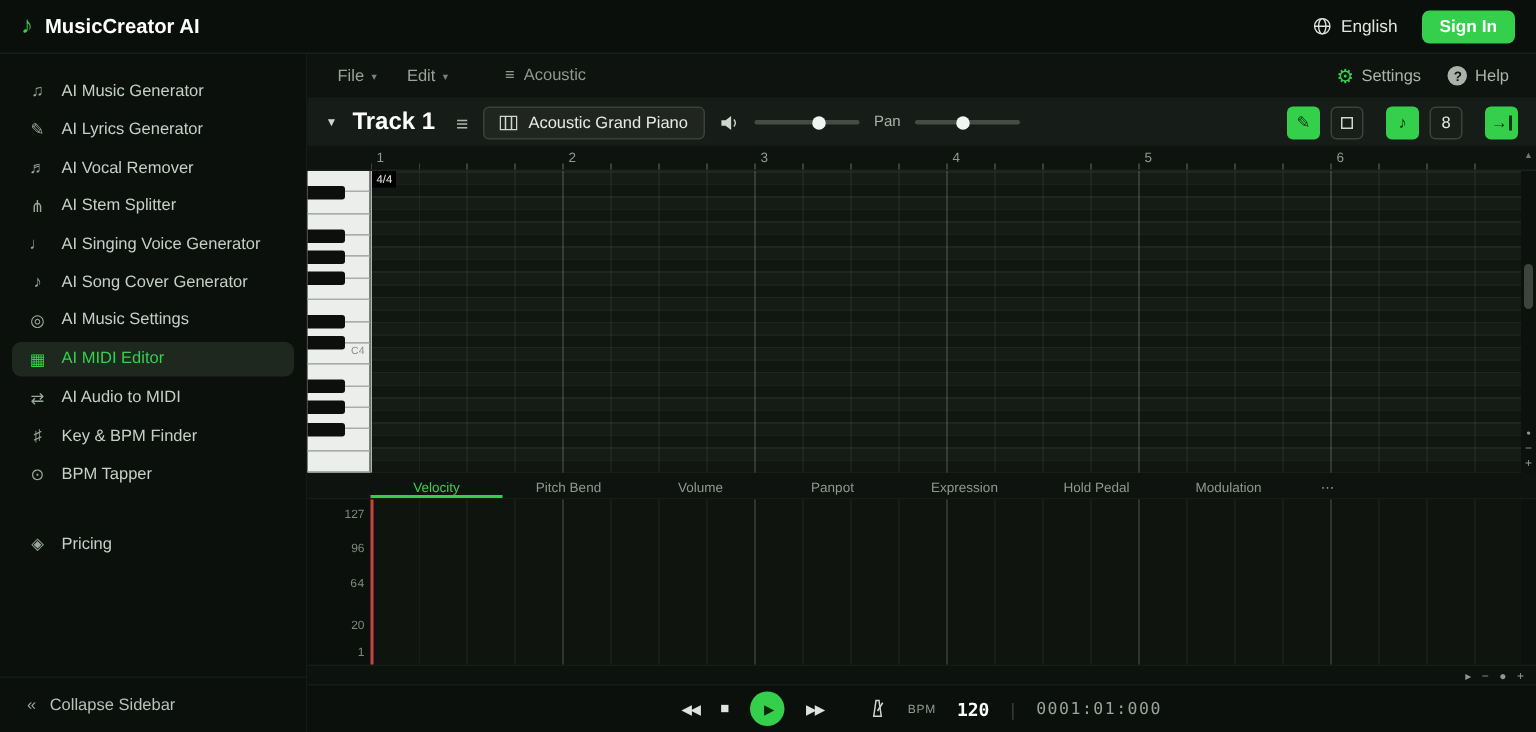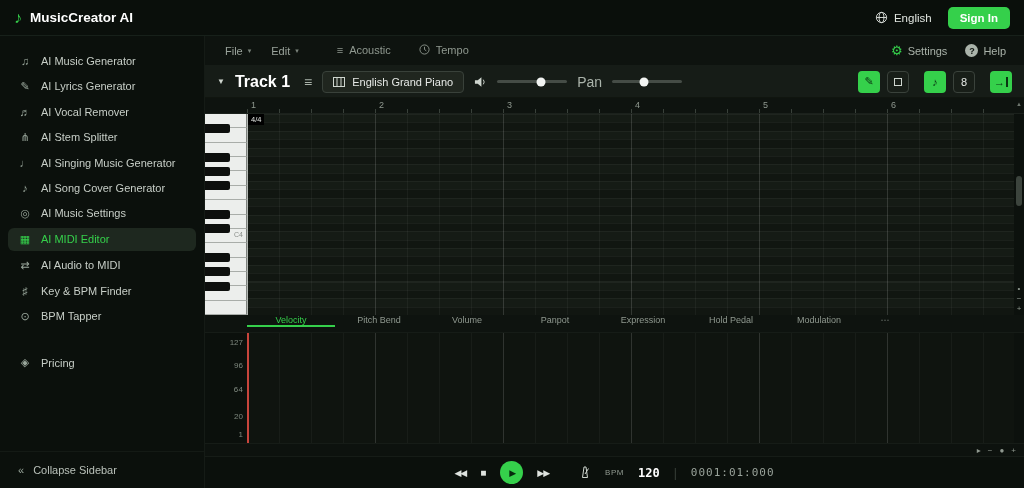--- a/index.html
+++ b/index.html
@@ -84,21 +84,21 @@
   .list-icon { color:#aab3aa; font-size:14px; margin-left:4px; cursor:pointer; }
   .instr-chip {
     display:flex; align-items:center; gap:7px; background:#20261f; border:1px solid #39413a;
     border-radius:4px; padding:4px 10px; font-size:11px; color:#e6e9e6; cursor:pointer;
   }
   .slider { position:relative; width:70px; height:3px; background:#454c46; border-radius:2px; cursor:pointer; }
   .slider .thumb {
     position:absolute; top:50%; transform:translate(-50%,-50%);
     width:9px; height:9px; background:#f2f4f2; border-radius:50%;
   }
-  .pan-label { font-size:14px; color:#aab3aa; }
+  .pan-label { font-size:10px; color:#aab3aa; }
   .right-controls { margin-left:auto; display:flex; align-items:center; gap:7px; }
   .sq-btn {
     width:22px; height:22px; border-radius:4px; display:flex; align-items:center;
     justify-content:center; font-size:11px; cursor:pointer;
   }
   .sq-btn.green { background:var(--accent); color:#0a3512; }
   .sq-btn.dark { background:#181e18; border:1px solid #3a423b; color:#e6e9e6; }
   .sq-inner { width:8px; height:8px; border:1px solid #cfd6cf; }
   .arrow-glyph { border-right:2px solid #0a3512; padding-right:1px; line-height:10px; }
   .gap-left { margin-left:8px; }
@@ -140,21 +140,21 @@
   .vscroll { width:10px; background:#0c110d; position:relative; }
   .vthumb { position:absolute; top:62px; left:2px; width:6px; height:30px; background:#3c443d; border-radius:3px; cursor:pointer; }
   .roll-zoom {
     position:absolute; bottom:2px; left:0; width:10px; display:flex; flex-direction:column;
     align-items:center; gap:1px; color:#8f988f; font-size:8px;
   }
   .roll-zoom span { cursor:pointer; line-height:9px; }
 
   
   .param-row {
-    height:18px; display:flex; align-items:flex-start; padding-left:42px;
+    height:18px; display:flex; align-items:flex-end; padding-left:42px;
     background:#0e130f; border-bottom:1px solid #161c17;
   }
   .param-tab {
     width:88px; display:flex; align-items:center; justify-content:center;
     font-size:9px; color:#8f988f; cursor:pointer; border-bottom:2px solid transparent;
   }
   .param-tab.more { width:44px; }
   .param-tab.active { color:var(--accent); border-bottom:2px solid var(--accent); }
 
   
@@ -233,21 +233,21 @@
       <div class="side-item">
         <span class="glyph">♬</span>
         <span>AI Vocal Remover</span>
       </div>
       <div class="side-item">
         <span class="glyph">⋔</span>
         <span>AI Stem Splitter</span>
       </div>
       <div class="side-item">
         <span class="glyph">♩</span>
-        <span>AI Singing Music Generator</span>
+        <span>AI Singing Voice Generator</span>
       </div>
       <div class="side-item">
         <span class="glyph">♪</span>
         <span>AI Song Cover Generator</span>
       </div>
       <div class="side-item">
         <span class="glyph">◎</span>
         <span>AI Music Settings</span>
       </div>
       <div class="side-item active">
@@ -284,27 +284,20 @@
           <span class="caret">▾</span>
         </div>
         <div class="menu-dd">
           <span>Edit</span>
           <span class="caret">▾</span>
         </div>
         <div class="tabs">
           <div class="tab">
             <span>≡</span>
             <span>Acoustic</span>
-          </div>
-          <div class="tab">
-            <svg width="11" height="11" viewBox="0 0 12 12">
-              <circle cx="6" cy="6" r="5" fill="none" stroke="currentColor"></circle>
-              <path d="M6 3v3l2 1.5" fill="none" stroke="currentColor"></path>
-            </svg>
-            <span>Tempo</span>
           </div>
         </div>
         <div class="menubar-right">
           <div class="mb-item">
             <span class="gear">⚙</span>
             <span>Settings</span>
           </div>
           <div class="mb-item">
             <span class="help-circle">?</span>
             <span>Help</span>
@@ -315,21 +308,21 @@
       <div class="trackbar">
         <span class="track-caret">▼</span>
         <span class="track-name">Track 1</span>
         <span class="list-icon">≡</span>
         <div class="instr-chip">
           <svg width="12" height="10" viewBox="0 0 12 10">
             <rect x="0.5" y="0.5" width="11" height="9" fill="none" stroke="#cfd6cf"></rect>
             <line x1="4" y1="0.5" x2="4" y2="9.5" stroke="#cfd6cf"></line>
             <line x1="8" y1="0.5" x2="8" y2="9.5" stroke="#cfd6cf"></line>
           </svg>
-          <span>English Grand Piano</span>
+          <span>Acoustic Grand Piano</span>
         </div>
         <svg width="13" height="12" viewBox="0 0 14 12">
           <path d="M1 4h3l4-3v10L4 8H1z" fill="#cfd6cf"></path>
           <path d="M10 3.5a4 4 0 0 1 0 5" fill="none" stroke="#cfd6cf"></path>
         </svg>
         <div class="slider">
           <div class="thumb" style="left:62%;"></div>
         </div>
         <span class="pan-label">Pan</span>
         <div class="slider">

